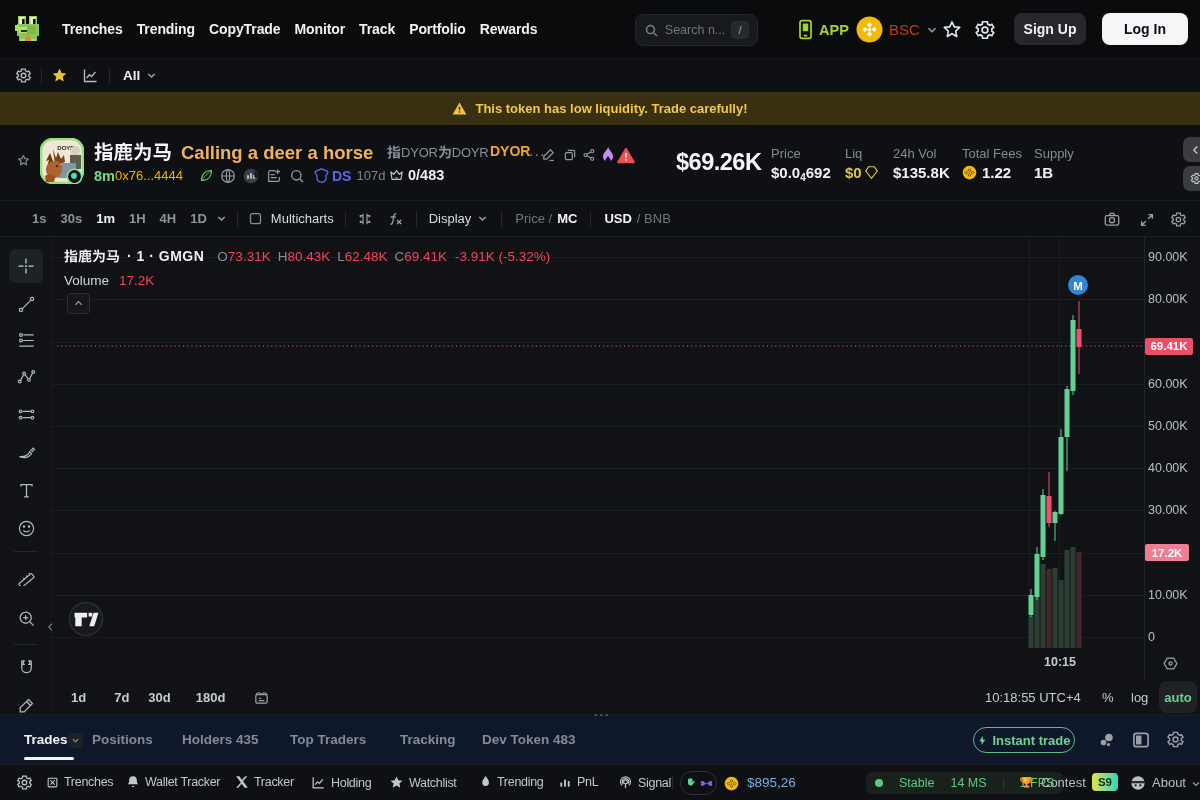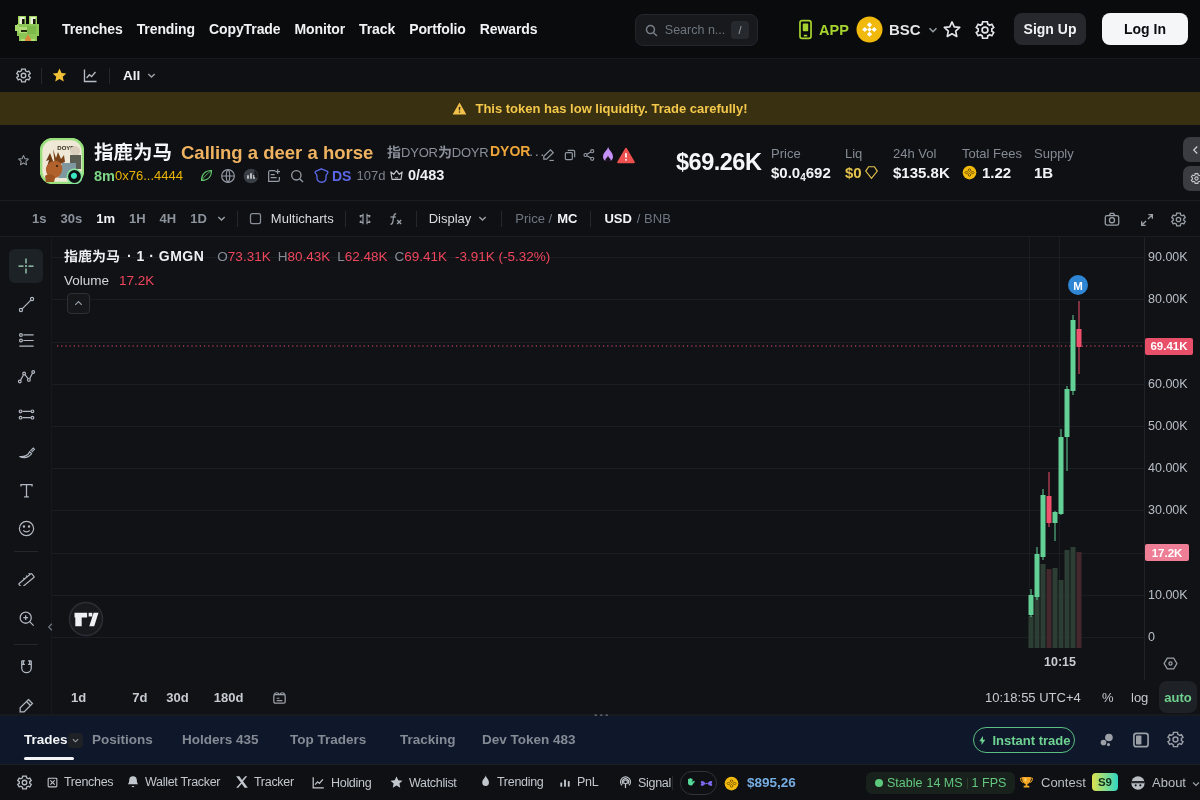--- a/index.html
+++ b/index.html
@@ -100,21 +100,21 @@
     <svg width="27" height="27" viewBox="0 0 27 27">
           <circle cx="13.5" cy="13.5" r="13" fill="#f0b90b"></circle>
           <g fill="#fff">
             <path d="M13.5 6.2 l2.6 2.6 -2.6 2.6 -2.6 -2.6z"></path>
             <path d="M13.5 15.6 l2.6 2.6 -2.6 2.6 -2.6 -2.6z"></path>
             <path d="M8.8 10.9 l2.6 2.6 -2.6 2.6 -2.6 -2.6z"></path>
             <path d="M18.2 10.9 l2.6 2.6 -2.6 2.6 -2.6 -2.6z"></path>
             <path d="M13.5 11.2 l2.3 2.3 -2.3 2.3 -2.3 -2.3z"></path>
           </g>
         </svg>
-    <span style="color:#e5e5e5;font-weight:700;font-size:15px">BSC</span>
+    <span style="color:#c2410c;font-weight:400;font-size:15px">BSC</span>
     <svg width="12" height="12" viewBox="0 0 24 24" fill="none" stroke="#9aa0a8" stroke-width="3">
           <path d="M5 8.5 l7 7 7-7"></path>
         </svg>
   </div>
   <svg class="abs" style="left:941px;top:19px" width="22" height="22" viewBox="0 0 24 24" fill="none" stroke="#e3e6ea" stroke-width="1.8">
         <path d="M12 3.2 l2.5 5.4 5.9.6 -4.4 4 1.2 5.8 -5.2-2.9 -5.2 2.9 1.2-5.8 -4.4-4 5.9-.6z" stroke-linejoin="round"></path>
       </svg>
   <svg class="abs" style="left:974px;top:19px" width="22" height="22" viewBox="0 0 24 24" fill="none" stroke="#e3e6ea" stroke-width="1.8">
         <circle cx="12" cy="12" r="3.2"></circle>
         <path d="M19.5 12a7.5 7.5 0 0 0-.1-1.2l2.1-1.6-2-3.4-2.4 1a7.6 7.6 0 0 0-2.1-1.2L14.6 3h-5.2l-.4 2.6a7.6 7.6 0 0 0-2.1 1.2l-2.4-1-2 3.4 2.1 1.6a7.5 7.5 0 0 0 0 2.4l-2.1 1.6 2 3.4 2.4-1a7.6 7.6 0 0 0 2.1 1.2l.4 2.6h5.2l.4-2.6a7.6 7.6 0 0 0 2.1-1.2l2.4 1 2-3.4-2.1-1.6c.1-.4.1-.8.1-1.2z"></path>
@@ -505,21 +505,21 @@
 <div class="plabel" style="top:544px;background:#ee7e95;width:44px">17.2K</div>
 
 <div class="abs" style="left:1035px;top:655px;width:50px;text-align:center;font-size:12.5px;font-weight:600;color:#c8ccd2">10:15</div>
 <svg class="abs" style="left:1162px;top:655px" width="17" height="17" viewBox="0 0 24 24" fill="none" stroke="#9aa0a8" stroke-width="1.8">
       <path d="M7.5 4.5 h9 l4.5 7.5 -4.5 7.5 h-9 L3 12z"></path>
       <circle cx="12" cy="12" r="2.2"></circle>
     </svg>
 
 <div class="abs row" style="left:64px;top:681px;height:32px;font-size:13px;color:#c6cad1;font-weight:600">
   <span style="padding:0 7px">1d</span>
-      <span style="padding:0 7px;margin-left:32px">7d</span>
+      <span style="padding:0 7px;margin-left:14px">7d</span>
       <span style="padding:0 7px;margin-left:5px">30d</span>
       <span style="padding:0 7px;margin-left:11px">180d</span>
   <svg style="margin-left:21px" width="17" height="17" viewBox="0 0 24 24" fill="none" stroke="#9aa0a8" stroke-width="1.8">
         <path d="M4 8 c2-3.5 6-3.5 8 0 M20 8 c-2-3.5-6-3.5-8 0" stroke-width="1.6"></path>
         <rect x="4" y="8" width="16" height="12" rx="2"></rect>
         <path d="M8 13 h4 M8 16.5 h8" stroke-width="1.6"></path>
       </svg>
 </div>
 <div class="abs" style="left:985px;top:690px;font-size:13px;color:#c6cad1">10:18:55 UTC+4</div>
 <div class="abs" style="left:1102px;top:690px;font-size:13px;color:#c6cad1">%</div>
@@ -607,22 +607,22 @@
           <path d="M14.5 11 C18 6.5 22.5 5 24 7 c1.5 2 0 4.5-2.5 4 C24 10.5 25.5 13 24 15 c-1.5 2-6 .5-9.5-4z"></path>
           <circle cx="13" cy="11" r="1.6" fill="#7b68ee"></circle>
         </svg>
   </div>
   <svg class="abs" style="left:724px;top:11px" width="15" height="15" viewBox="0 0 24 24">
         <circle cx="12" cy="12" r="11" fill="#f0b90b"></circle>
         <g fill="none" stroke="#7a5800" stroke-width="1.6">
           <path d="M12 5.8 l2.4 2.4 -2.4 2.4 -2.4-2.4z M12 13.4 l2.4 2.4 -2.4 2.4 -2.4-2.4z M7.2 9.6 l2.4 2.4 -2.4 2.4 -2.4-2.4z M16.8 9.6 l2.4 2.4 -2.4 2.4 -2.4-2.4z"></path>
         </g>
       </svg>
-  <div class="abs" style="left:747px;top:10px;font-size:13.5px;font-weight:700;color:#76aee3">$895,26</div>
-  <div class="abs row" style="left:866px;top:7px;height:22px;background:#18211b;border-radius:6px;padding:0 9px;gap:4px">
+  <div class="abs" style="left:747px;top:10px;font-size:13.5px;font-weight:400;color:#76aee3">$895,26</div>
+  <div class="abs row" style="left:866px;top:7px;height:22px;background:#18211b;border-radius:6px;padding:0 9px;gap:16px">
     <span style="width:8px;height:8px;border-radius:50%;background:#5cc97d"></span>
     <span style="color:#63c77f;font-size:12.5px">Stable</span>
     <span style="color:#63c77f;font-size:12.5px">14 MS</span>
     <span style="width:1px;height:11px;background:#2e3a31"></span>
     <span style="color:#63c77f;font-size:12.5px">1 FPS</span>
   </div>
   <svg class="abs" style="left:1019px;top:10px" width="15" height="15" viewBox="0 0 24 24">
         <path d="M5 3 h14 v3 c0 4.5-2.5 8-5.5 8.5 v2.5 h3 V20 H7.5 v-3 h3 V14.5 C7.5 14 5 10.5 5 6z" fill="#f5a623"></path>
         <path d="M5 5 H2.5 c0 4 1.5 6.5 4 7 M19 5 h2.5 c0 4-1.5 6.5-4 7" fill="none" stroke="#f5a623" stroke-width="1.6"></path>
         <rect x="9" y="5" width="2.5" height="5" fill="#ffd87a"></rect>

